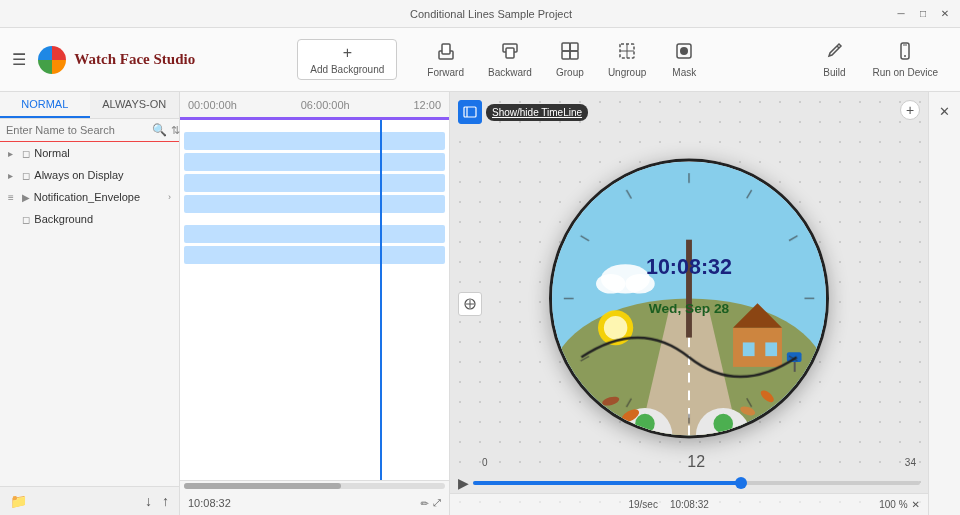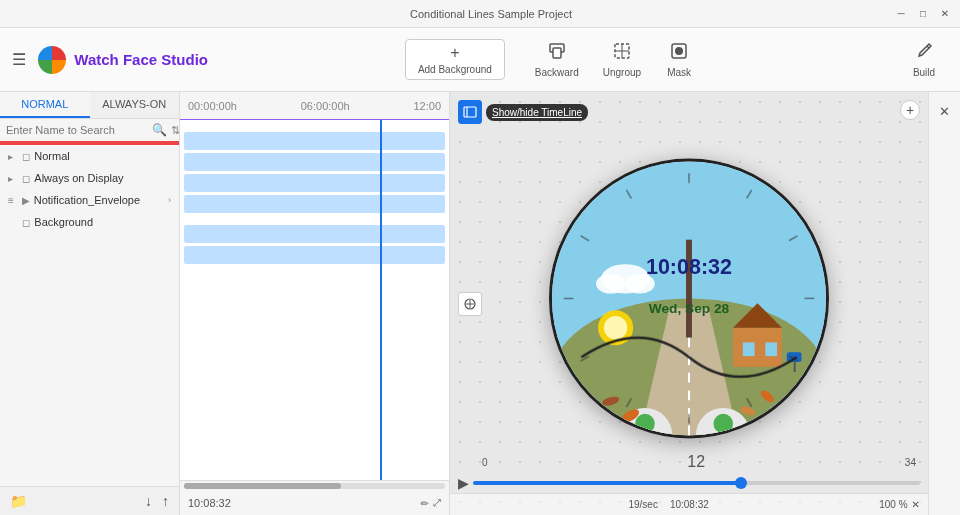--- a/index.html
+++ b/index.html
@@ -37,21 +37,21 @@
       gap: 8px;
       margin-right: 20px;
       min-width: 170px;
     }
     .hamburger-icon { font-size: 16px; cursor: pointer; color: #555; margin-right: 4px; }
     .logo-circle {
       width: 28px; height: 28px; border-radius: 50%;
       background: conic-gradient(#e53935 0deg 90deg, #fb8c00 90deg 180deg, #43a047 180deg 270deg, #1e88e5 270deg 360deg);
       display: flex; align-items: center; justify-content: center;
     }
-    .app-title { font-size: 15px; font-weight: 600; color: #6d28d9; }
+    .app-title { font-size: 15px; font-weight: 600; color: #7f1d1d; font-family: Liberation Serif, serif; }
 
     .toolbar-center {
       display: flex;
       align-items: center;
       gap: 0;
       flex: 1;
       justify-content: center;
     }
     .toolbar-group {
       display: flex;
@@ -113,21 +113,21 @@
     .tab-btn.active {
       color: #1a73e8;
       border-bottom-color: #1a73e8;
       background: #f5f5f5;
     }
 
     .search-row {
       display: flex;
       align-items: center;
       padding: 4px 6px;
-      border-bottom: 4px solid #ef4444;
+      border-bottom: 1px solid #ef4444;
       gap: 4px;
     }
     .search-input {
       flex: 1;
       border: none;
       background: transparent;
       font-size: 11px;
       outline: none;
       color: #555;
     }
@@ -164,21 +164,21 @@
       border-right: 1px solid #ddd;
       display: flex;
       flex-direction: column;
       flex-shrink: 0;
       position: relative;
     }
 
     .timeline-header {
       height: 28px;
       background: #f5f5f5;
-      border-bottom: 1px solid #8b5cf6;
+      border-bottom: 3px solid #8b5cf6;
       display: flex;
       align-items: center;
       padding: 0 8px;
       font-size: 11px;
       color: #888;
       justify-content: space-between;
     }
 
     .timeline-tracks {
       flex: 1;
@@ -412,25 +412,45 @@
 
   <div class="toolbar-center">
     <div class="add-component-btn">
       <span style="font-size:16px;">+</span>
       <span>Add Background</span>
     </div>
     <div class="toolbar-group">
       <div class="toolbar-btn">
         <span class="btn-icon">
           <svg width="20" height="20" viewBox="0 0 20 20">
+              <rect x="3" y="10" width="14" height="8" rx="1" fill="none" stroke="#555" stroke-width="1.5"></rect>
+              <rect x="6" y="3" width="8" height="10" rx="1" fill="#fff" stroke="#555" stroke-width="1.5"></rect>
+            </svg>
+        </span>
+        <span>Forward</span>
+      </div>
+      <div class="toolbar-btn">
+        <span class="btn-icon">
+          <svg width="20" height="20" viewBox="0 0 20 20">
               <rect x="3" y="3" width="14" height="8" rx="1" fill="none" stroke="#555" stroke-width="1.5"></rect>
               <rect x="6" y="7" width="8" height="10" rx="1" fill="#fff" stroke="#555" stroke-width="1.5"></rect>
             </svg>
         </span>
         <span>Backward</span>
+      </div>
+      <div class="toolbar-btn">
+        <span class="btn-icon">
+          <svg width="20" height="20" viewBox="0 0 20 20">
+              <rect x="2" y="2" width="8" height="8" rx="1" fill="none" stroke="#555" stroke-width="1.5"></rect>
+              <rect x="10" y="2" width="8" height="8" rx="1" fill="none" stroke="#555" stroke-width="1.5"></rect>
+              <rect x="2" y="10" width="8" height="8" rx="1" fill="none" stroke="#555" stroke-width="1.5"></rect>
+              <rect x="10" y="10" width="8" height="8" rx="1" fill="none" stroke="#555" stroke-width="1.5"></rect>
+            </svg>
+        </span>
+        <span>Group</span>
       </div>
       <div class="toolbar-btn">
         <span class="btn-icon">
           <svg width="20" height="20" viewBox="0 0 20 20">
               <rect x="3" y="3" width="14" height="14" rx="1" fill="none" stroke="#555" stroke-width="1.5" stroke-dasharray="3,2"></rect>
               <line x1="10" y1="3" x2="10" y2="17" stroke="#555" stroke-width="1"></line>
               <line x1="3" y1="10" x2="17" y2="10" stroke="#555" stroke-width="1"></line>
             </svg>
         </span>
         <span>Ungroup</span>
@@ -449,20 +469,30 @@
 
   <div class="toolbar-right">
     <div class="toolbar-btn">
       <span class="btn-icon">
         <svg width="20" height="20" viewBox="0 0 20 20">
             <path d="M15 3l2 2-9 9-3 1 1-3 9-9z" fill="none" stroke="#555" stroke-width="1.5"></path>
             <line x1="13" y1="5" x2="15" y2="7" stroke="#555" stroke-width="1.5"></line>
           </svg>
       </span>
       <span>Build</span>
+    </div>
+    <div class="toolbar-btn">
+      <span class="btn-icon">
+        <svg width="20" height="20" viewBox="0 0 20 20">
+            <rect x="6" y="2" width="8" height="16" rx="2" fill="none" stroke="#555" stroke-width="1.5"></rect>
+            <circle cx="10" cy="15" r="1" fill="#555"></circle>
+            <line x1="8" y1="4" x2="12" y2="4" stroke="#555" stroke-width="1"></line>
+          </svg>
+      </span>
+      <span>Run on Device</span>
     </div>
   </div>
 </div>
 
 <div class="main-area">
 
   <div class="left-panel">
     <div class="tabs-row">
       <div class="tab-btn active">NORMAL</div>
       <div class="tab-btn">ALWAYS-ON</div>

